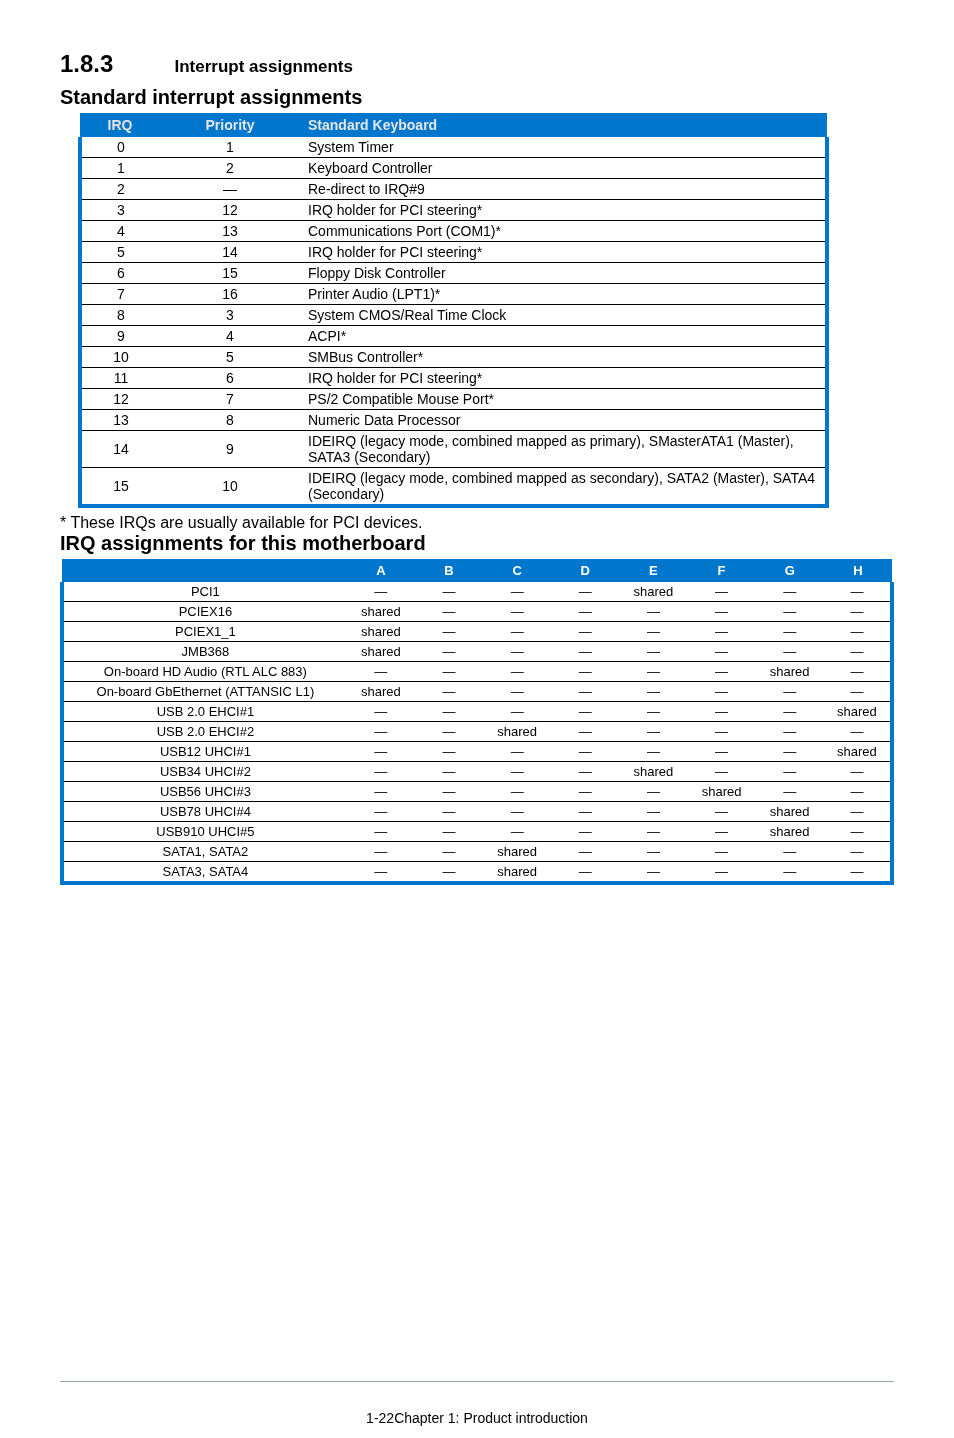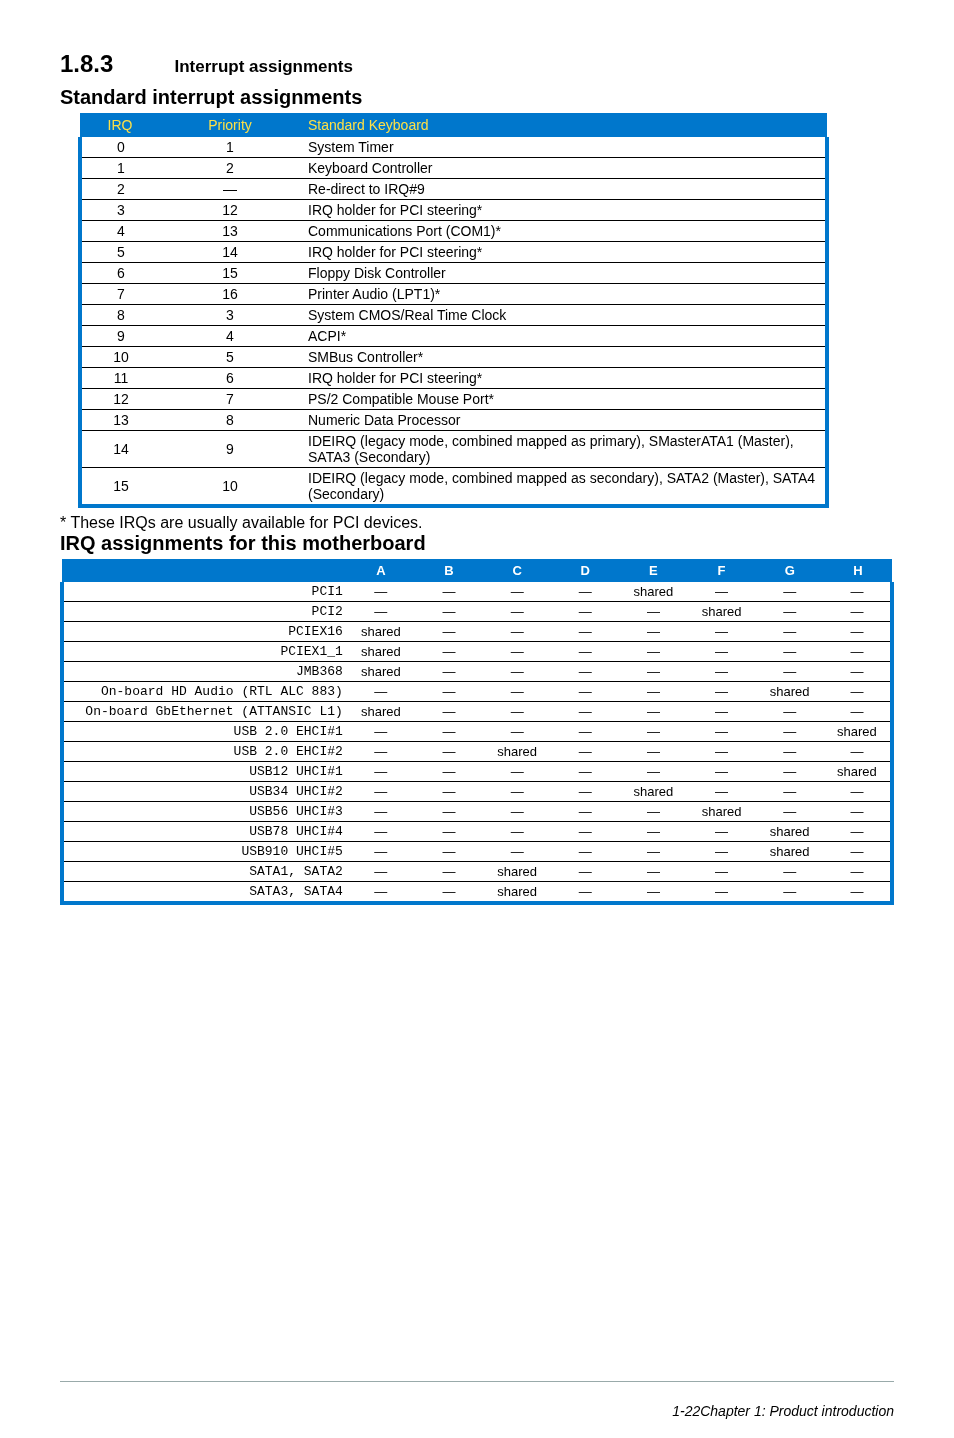--- a/index.html
+++ b/index.html
@@ -20,22 +20,22 @@
   table { border-collapse: collapse; }
 
   
   .std-table {
     width: 90%;
     margin-left: 18px;
     font-size: 14px;
   }
   .std-table thead th {
     background: #0077cc;
-    color: #fde047;
-    font-weight: normal;
+    color: #e5e5e5;
+    font-weight: bold;
     padding: 4px 8px;
     text-align: left;
   }
   .std-table thead th:nth-child(1),
   .std-table thead th:nth-child(2) { text-align: center; }
   .std-table td { padding: 2px 8px; border-bottom: 1px solid #000; }
   .std-table td:nth-child(1),
   .std-table td:nth-child(2) { text-align: center; }
   .std-table .col1 { width: 80px; }
   .std-table .col2 { width: 140px; }
@@ -52,33 +52,32 @@
   .irq-head-wrap { border-radius: 6px 6px 0 0; overflow: hidden; }
   .irq-table thead th {
     background: #0077cc;
     color: #fff;
     font-weight: bold;
     padding: 4px 4px;
     text-align: center;
   }
   .irq-table thead th:first-child { text-align: left; }
   .irq-table td { padding: 2px 4px; border-bottom: 1px solid #000; text-align: center; }
-  .irq-table td:first-child { text-align: right; font-family: Liberation Mono, monospace; }
+  .irq-table td:first-child { text-align: center; }
   .irq-table .name-col { width: 280px; }
   .irq-table .v-col { width: 67px; }
 
   .footer {
     position: absolute;
-    bottom: 19px;
+    bottom: 12px;
     left: 60px;
     right: 60px;
     display: flex;
-    justify-content: flex-end;
+    justify-content: center;
     font-size: 14px;
-    font-style: italic;
   }
   .footer-line {
     position: absolute;
     bottom: 56px;
     left: 60px;
     right: 60px;
     border-top: 1px solid #9aa;
   }
   .heading-row { margin-bottom: 8px; }
 </style>
@@ -211,31 +210,20 @@
           <td>—</td>
           <td>—</td>
           <td>—</td>
           <td>—</td>
           <td>shared</td>
           <td>—</td>
           <td>—</td>
           <td>—</td>
         </tr>
         <tr>
-          <td class="name-col">PCI2</td>
-          <td>—</td>
-          <td>—</td>
-          <td>—</td>
-          <td>—</td>
-          <td>—</td>
-          <td>shared</td>
-          <td>—</td>
-          <td>—</td>
-        </tr>
-        <tr>
           <td class="name-col">PCIEX16</td>
           <td>shared</td>
           <td>—</td>
           <td>—</td>
           <td>—</td>
           <td>—</td>
           <td>—</td>
           <td>—</td>
           <td>—</td>
         </tr>

